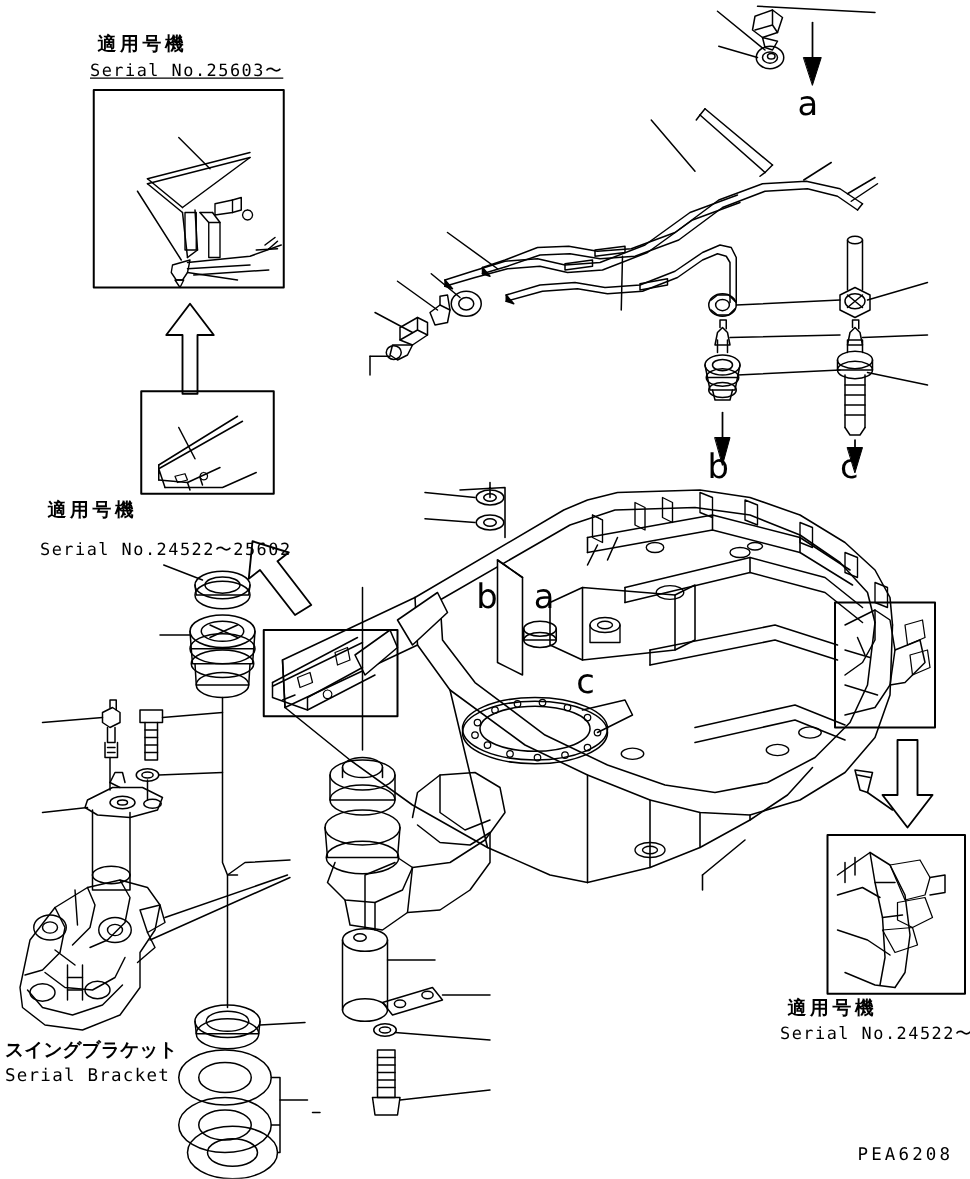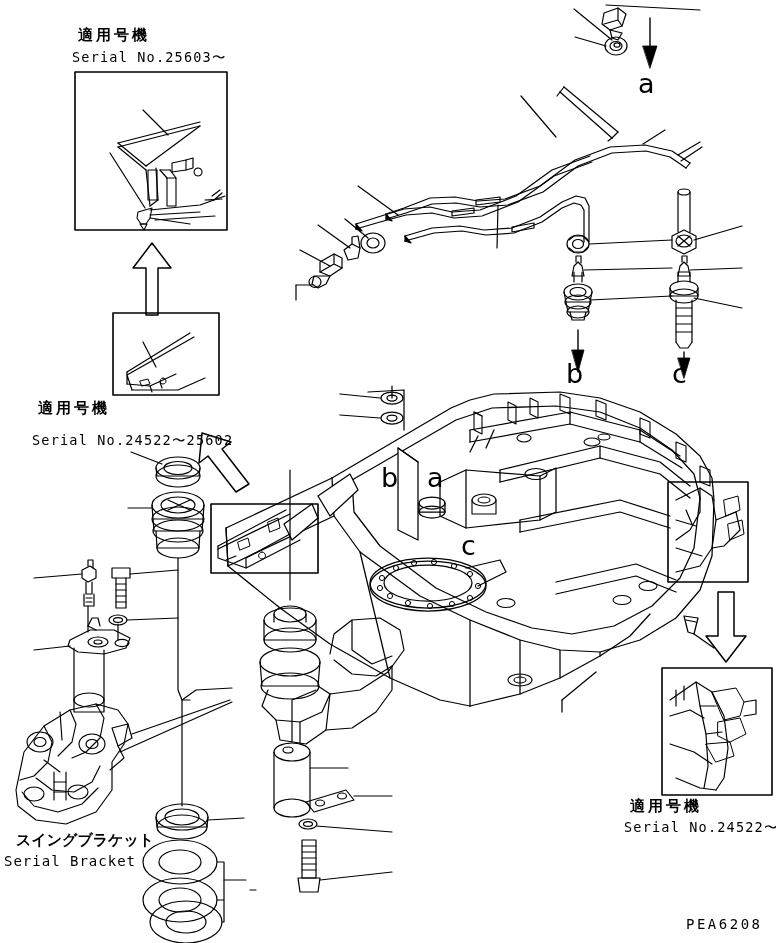--- a/index.html
+++ b/index.html
@@ -475,29 +475,29 @@
       <path d="M744 702 L756 700 L756 714 L744 716"></path>
       <path d="M676 778 L700 788 L716 790"></path>
       <path d="M676 690 L676 706 M684 686 L684 700"></path>
       <path d="M700 706 L716 706 M706 734 L722 732"></path>
     </g>
 
   </g>
 </svg>
 
 <div class="lbl jp" style="left:78px;top:27px;">適用号機</div>
-<div class="lbl sn" style="left:72px;top:50px;">Serial No.25603〜</div>
+<div class="lbl sn" style="left:72px;top:50px;text-decoration:underline;">Serial No.25603〜</div>
 
 <div class="lbl jp" style="left:38px;top:400px;">適用号機</div>
 <div class="lbl sn" style="left:32px;top:422px;margin-top:11px;">Serial No.24522〜25602</div>
 
 <div class="lbl jp" style="left:630px;top:798px;">適用号機</div>
 <div class="lbl sn" style="left:624px;top:820px;">Serial No.24522〜</div>
 
-<div class="lbl kana" style="left:16px;top:832px;">スイングブラケット</div>
+<div class="lbl kana" style="left:4px;top:832px;">スイングブラケット</div>
 <div class="lbl eng" style="left:4px;top:853px;">Serial Bracket</div>
 
 <div class="lbl cal" style="left:638px;top:68px;">a</div>
 <div class="lbl cal" style="left:566px;top:358px;">b</div>
 <div class="lbl cal" style="left:672px;top:358px;">c</div>
 <div class="lbl cal" style="left:381px;top:462px;">b</div>
 <div class="lbl cal" style="left:427px;top:462px;">a</div>
 <div class="lbl cal" style="left:461px;top:530px;">c</div>
 
 <div class="lbl code" style="left:686px;top:916px;">PEA6208</div>

